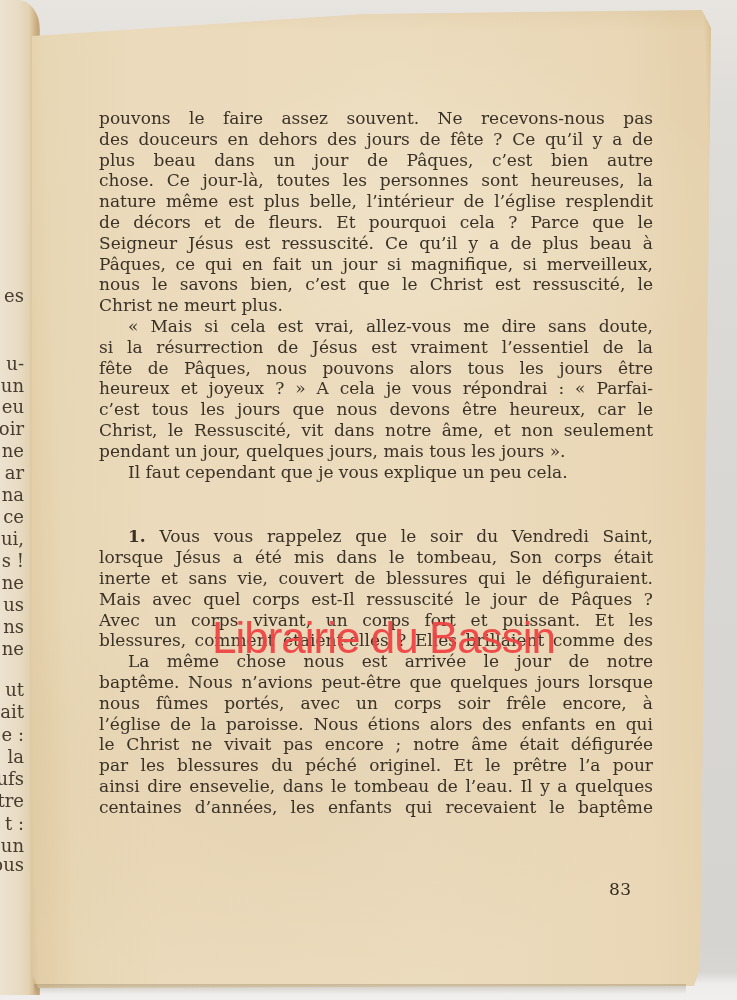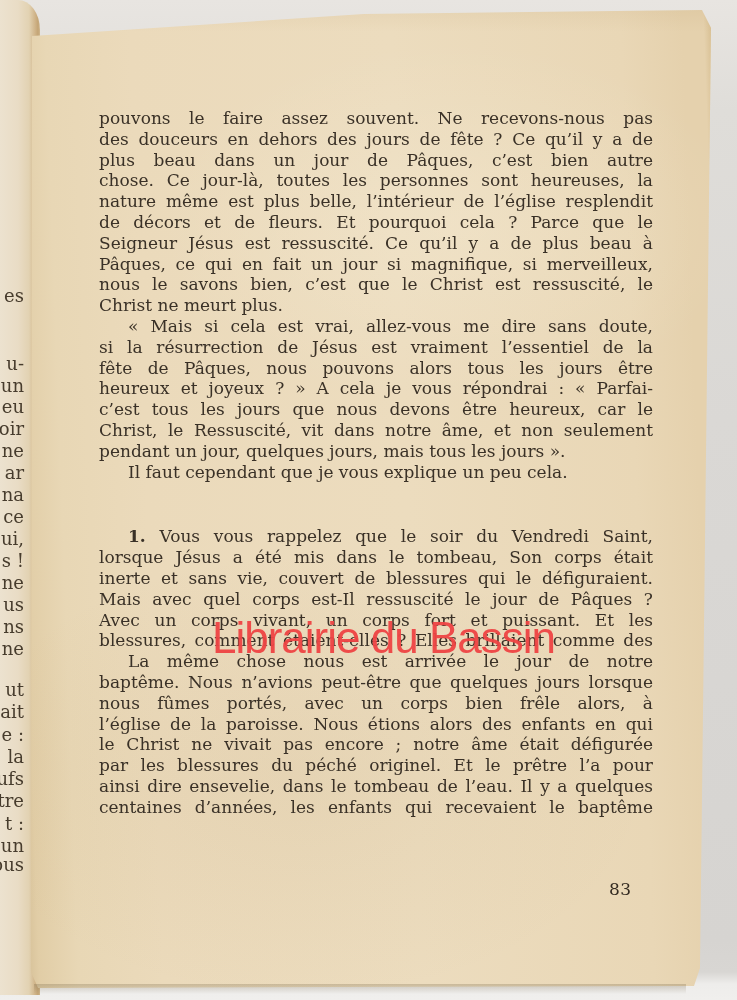--- a/index.html
+++ b/index.html
@@ -131,21 +131,21 @@
           <div class="line indent"><b>1.</b> Vous vous rappelez que le soir du Vendredi Saint,</div>
           <div class="line">lorsque Jésus a été mis dans le tombeau, Son corps était</div>
           <div class="line">inerte et sans vie, couvert de blessures qui le défiguraient.</div>
           <div class="line">Mais avec quel corps est-Il ressuscité le jour de Pâques ?</div>
           <div class="line">Avec un corps vivant, un corps fort et puissant. Et les</div>
           <div class="line">blessures, comment étaient-elles ? Elles brillaient comme des</div>
         </div>
         <div class="paragraph">
           <div class="line indent">La même chose nous est arrivée le jour de notre</div>
           <div class="line">baptême. Nous n’avions peut-être que quelques jours lorsque</div>
-          <div class="line">nous fûmes portés, avec un corps bien frêle alors, à</div>
+          <div class="line">nous fûmes portés, avec un corps soir frêle encore, à</div>
           <div class="line">l’église de la paroisse. Nous étions alors des enfants en qui</div>
           <div class="line">le Christ ne vivait pas encore ; notre âme était défigurée</div>
           <div class="line">par les blessures du péché originel. Et le prêtre l’a pour</div>
           <div class="line">ainsi dire ensevelie, dans le tombeau de l’eau. Il y a quelques</div>
           <div class="line">centaines d’années, les enfants qui recevaient le baptême</div>
         </div>
       </div>
     <div class="page-number">83</div>
   </div>
 

